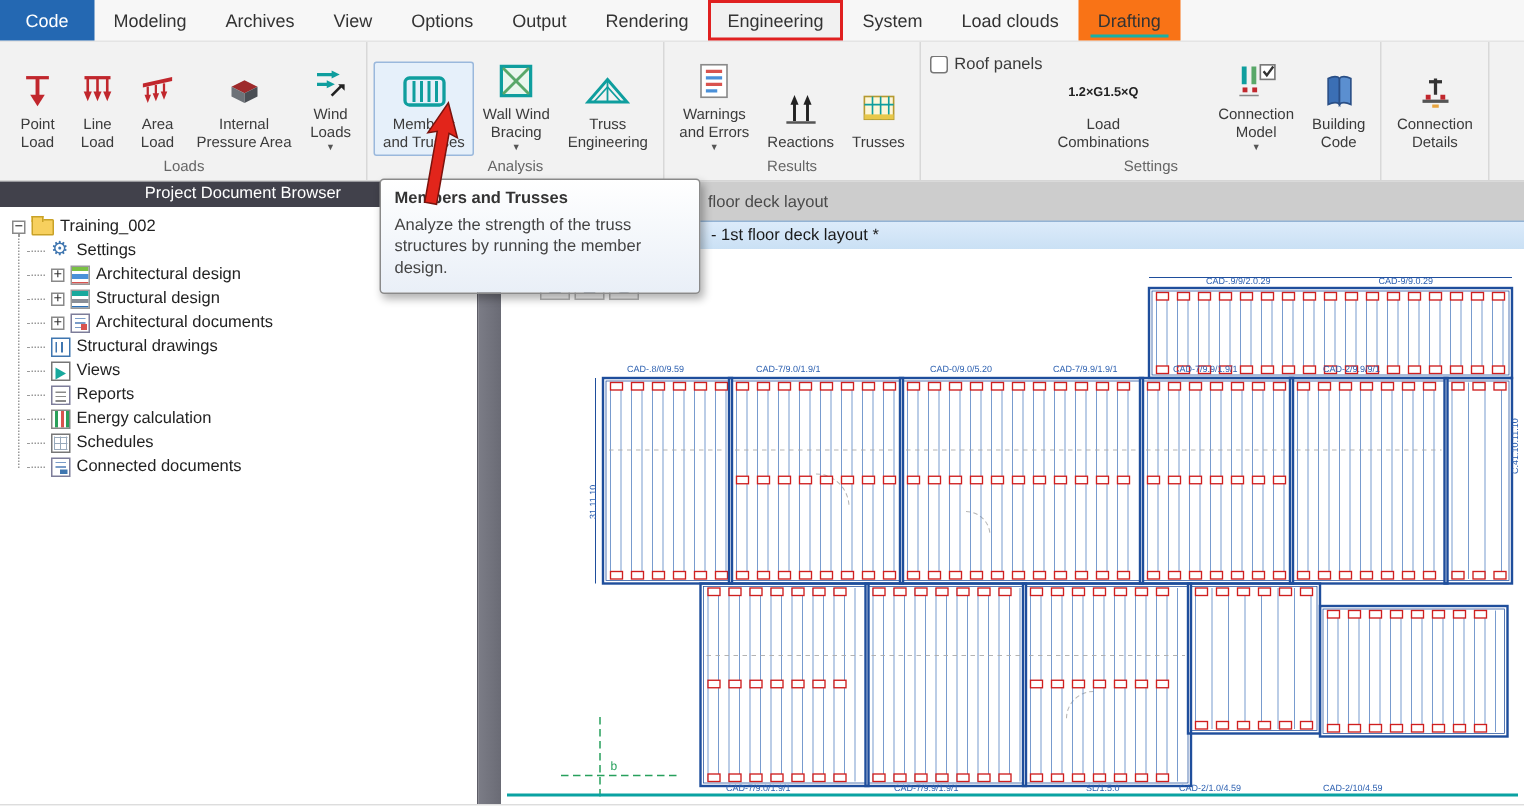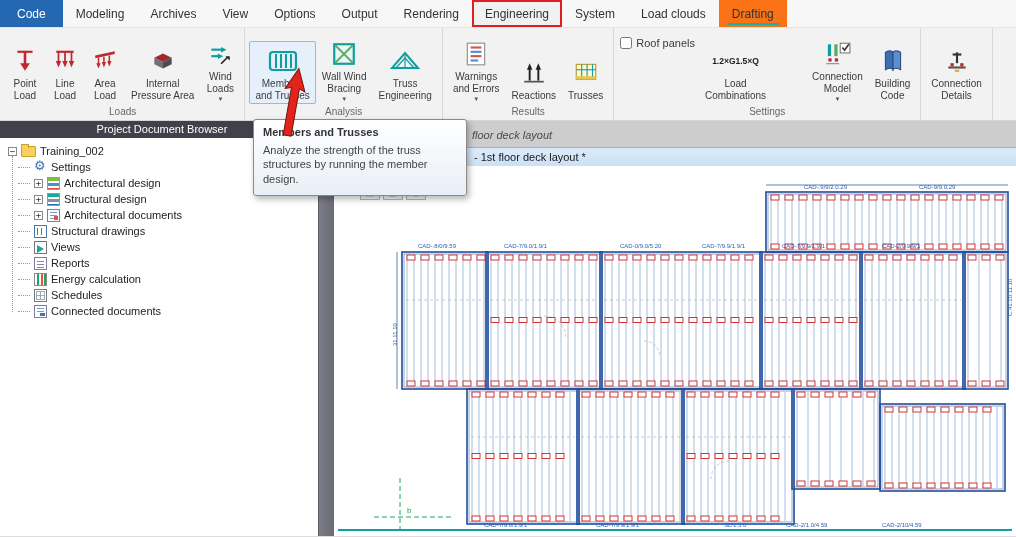--- a/index.html
+++ b/index.html
@@ -74,21 +74,21 @@
       repeating-linear-gradient(180deg,#9ab 0 1px,transparent 1px 4px),
       repeating-linear-gradient(90deg,#9ab 0 1px,transparent 1px 4px); }
   .ic.connected-docs-icon::before { content:""; position:absolute; left:2px; top:2px; right:2px; height:6px;
     background:repeating-linear-gradient(180deg,#7a9cc9 0 1px,#fff 1px 3px); }
   .ic.connected-docs-icon::after { content:""; position:absolute; right:1px; bottom:1px; width:5px; height:3px; background:#3f76b0; }
   
   .vstrip { position:absolute; left:318px; top:121px; width:16px; bottom:0;
     background:linear-gradient(90deg,#7b7c86,#6a6b75); border-left:1px solid #5c5c66; }
   
   .main { position:absolute; left:334px; top:121px; right:0; bottom:0; background:#cdcdcd; }
-  .ghost { position:absolute; left:138px; top:8px; font-size:11px; color:#4a4a4a;font-style:italic; }
+  .ghost { position:absolute; left:138px; top:8px; font-size:11px; color:#4a4a4a; }
   .titlebar { position:absolute; left:0; right:0; top:26px; height:37px;
     background:linear-gradient(#dcebfa,#b9d6ef); border-top:1px solid #93b3d4; border-bottom:1px solid #93b3d4;
     font-size:11px; color:#1a1a1a; line-height:18px; }
   .titlebar span { margin-left:140px; }
   .canvas { position:absolute; left:0; right:0; top:45px; bottom:0; background:#fff; }
   .minibar { position:absolute; left:26px; top:17px; display:flex; gap:3px; z-index:5; }
   .minibtn { width:20px; height:17px; border:1px solid #b5b5b5; background:#f4f4f4;
     font-size:10px; line-height:15px; text-align:center; color:#567; cursor:default; }
   #cad { position:absolute; left:0; top:0; }
   

